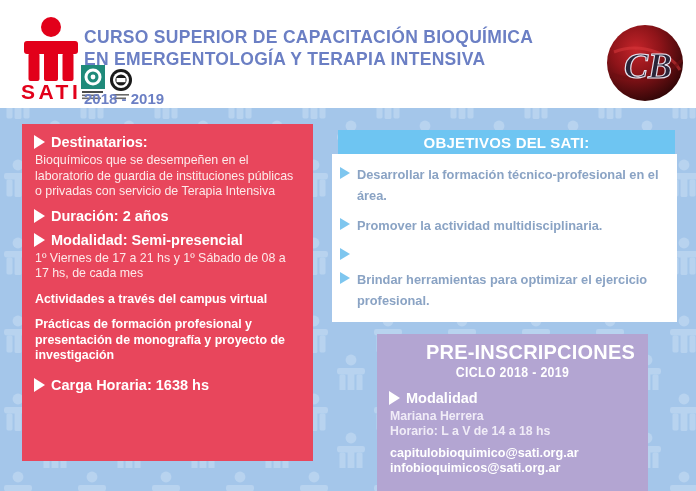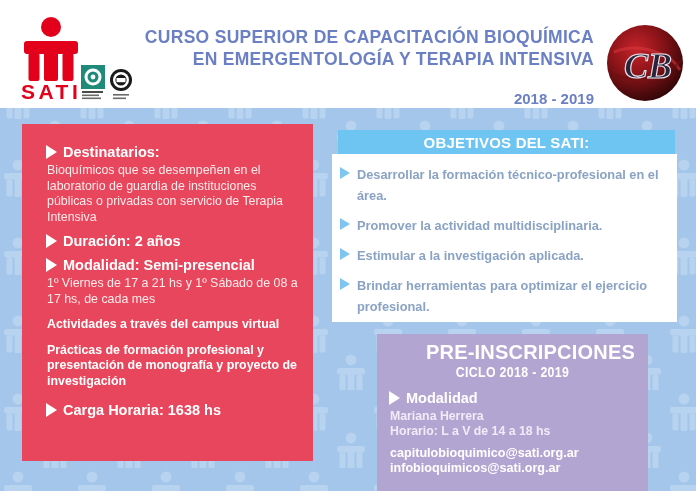--- a/index.html
+++ b/index.html
@@ -22,39 +22,39 @@
     position:absolute;left:0;top:0;width:696px;height:108px;
     background:#ffffff;z-index:4;
   }
   #sati-logo{
     position:absolute;left:20px;top:16px;width:72px;height:86px;
   }
   #accred{
     position:absolute;left:80px;top:64px;width:58px;height:40px;
   }
   #header-titles{
-    position:absolute;left:94px;top:26px;width:500px;text-align:right;
+    position:absolute;left:84px;top:26px;width:500px;text-align:left;
     z-index:5;
   }
   .title-line1,.title-line2{
     color:#6b7fc4;font-weight:bold;letter-spacing:.3px;
     font-size:17.5px;line-height:22px;white-space:nowrap;
   }
   .title-years{
     color:#6b7fc4;font-weight:bold;font-size:15px;line-height:22px;margin-top:18px;
   }
   #cb-logo{
     position:absolute;left:604px;top:22px;width:82px;height:82px;
   }
   
   #red-panel{
     position:absolute;left:22px;top:124px;width:291px;height:337px;
     background:#e8465c;z-index:3;padding:0;
   }
-  .red-inner{padding:16px 14px 8px 12px;margin-left:12px;}
+  .red-inner{padding:6px 14px 8px 12px;}
   .bullet-head{
     display:flex;align-items:center;gap:6px;color:#ffffff;font-weight:bold;
     font-size:14.5px;margin:8px 0 3px 0;
   }
   .bullet-head:first-child{margin-top:4px;}
   .tri-white{
     width:0;height:0;border-top:7px solid transparent;border-bottom:7px solid transparent;
     border-left:11px solid #ffffff;flex:0 0 auto;
   }
   .red-body{
@@ -227,21 +227,20 @@
     <div class="obj-item">
       <span class="tri-blue"></span>
       <span class="obj-text">Desarrollar la formación técnico-profesional en el área.</span>
     </div>
     <div class="obj-item">
       <span class="tri-blue"></span>
       <span class="obj-text">Promover la actividad multidisciplinaria.</span>
     </div>
     <div class="obj-item">
       <span class="tri-blue"></span>
-      <span class="obj-text">Estimular a la investigación aplicada.</span>
     </div>
     <div class="obj-item">
       <span class="tri-blue"></span>
       <span class="obj-text">Brindar herramientas para optimizar el ejercicio profesional.</span>
     </div>
   </div>
 
   <div id="purple-panel">
     <div id="pre-title">PRE-INSCRIPCIONES</div>
     <div id="pre-sub">CICLO 2018 - 2019</div>

